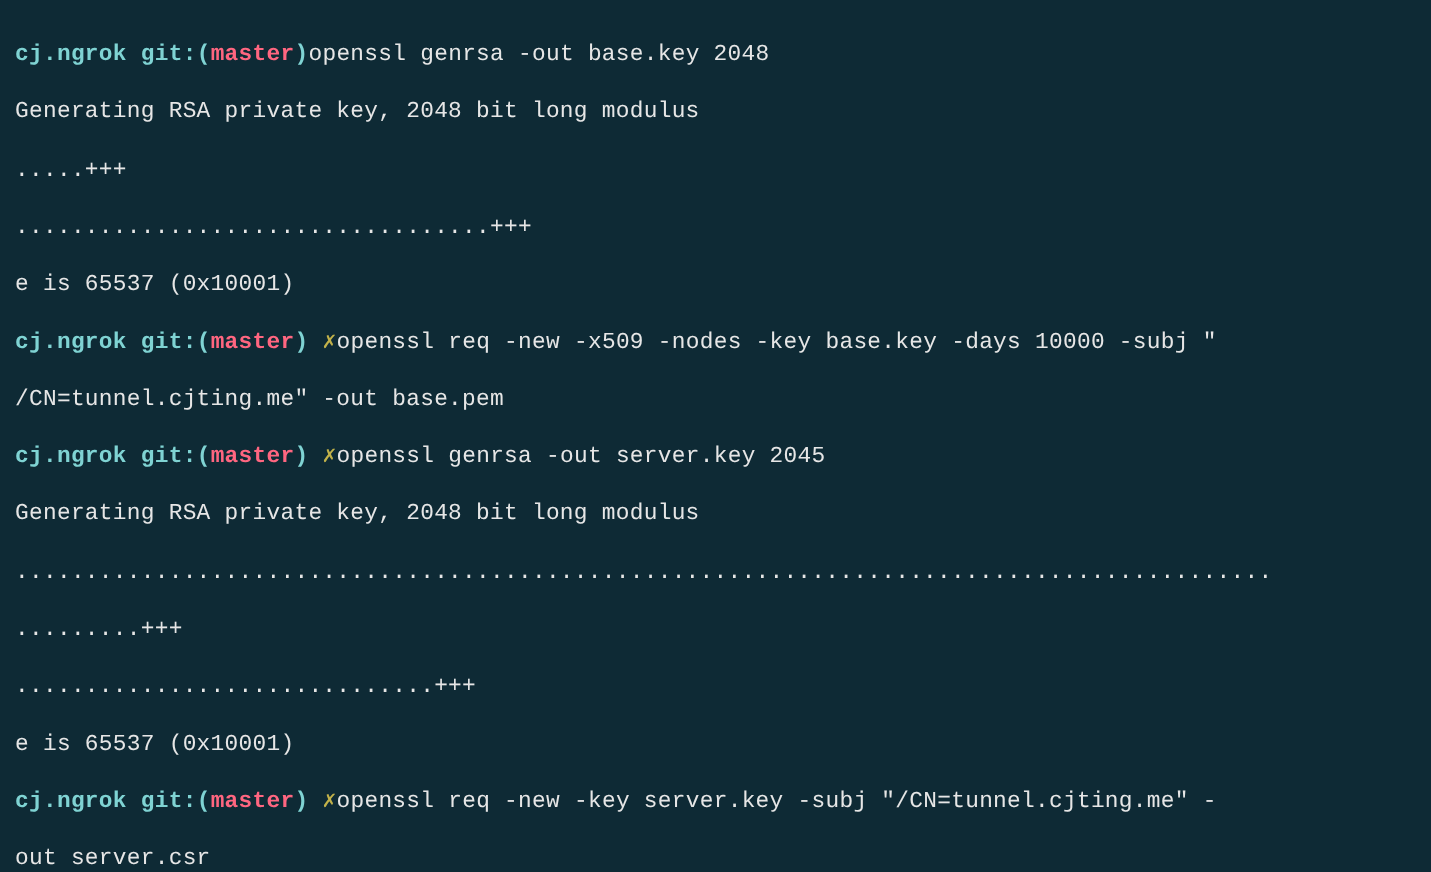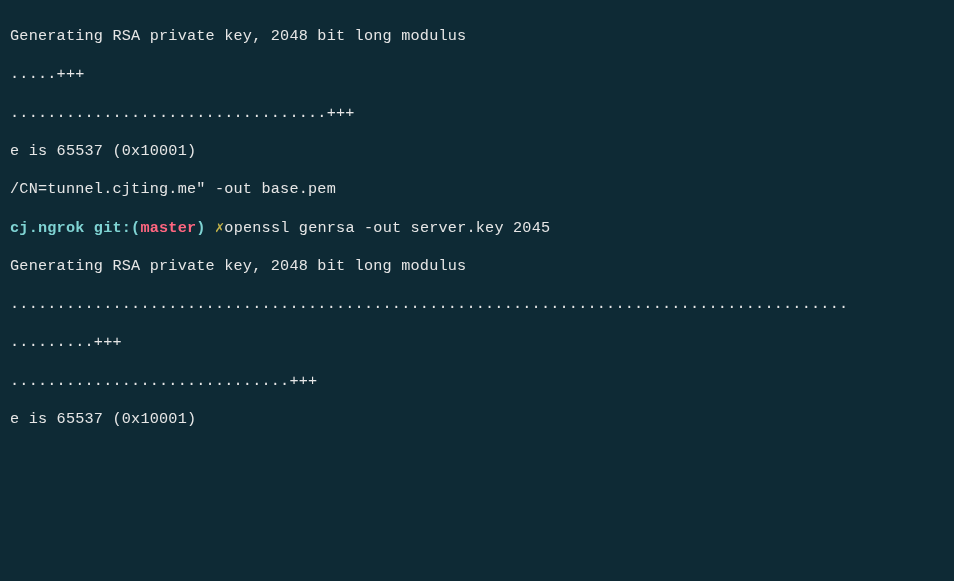--- a/index.html
+++ b/index.html
@@ -25,31 +25,35 @@
     .line { display: block; white-space: pre-wrap; word-break: break-all;}
     .c-blue   { color: #7fd3d3; font-weight: bold; }
     .c-red    { color: #ff6680; font-weight: bold; }
     .c-yellow { color: #c2b24a; font-weight: bold; }
     .c-normal { color: #e6e6e6; }
   </style>
 </head>
 <body>
 
 <div class="term">
+<span class="line"><span class="c-blue">cj.ngrok</span><span class="c-normal"> </span><span class="c-blue">git:(</span><span class="c-red">master</span><span class="c-blue">)</span><span class="c-normal">openssl genrsa -out base.key 2048</span></span>
 <span class="line c-normal">Generating RSA private key, 2048 bit long modulus</span>
 <span class="line c-normal">.....+++</span>
 <span class="line c-normal">..................................+++</span>
 <span class="line c-normal">e is 65537 (0x10001)</span>
+<span class="line"><span class="c-blue">cj.ngrok</span><span class="c-normal"> </span><span class="c-blue">git:(</span><span class="c-red">master</span><span class="c-blue">)</span> <span class="c-yellow">✗</span><span class="c-normal">openssl req -new -x509 -nodes -key base.key -days 10000 -subj "</span></span>
 <span class="line c-normal">/CN=tunnel.cjting.me" -out base.pem</span>
 <span class="line"><span class="c-blue">cj.ngrok</span><span class="c-normal"> </span><span class="c-blue">git:(</span><span class="c-red">master</span><span class="c-blue">)</span> <span class="c-yellow">✗</span><span class="c-normal">openssl genrsa -out server.key 2045</span></span>
 <span class="line c-normal">Generating RSA private key, 2048 bit long modulus</span>
 <span class="line c-normal">..........................................................................................</span>
 <span class="line c-normal">.........+++</span>
 <span class="line c-normal">..............................+++</span>
 <span class="line c-normal">e is 65537 (0x10001)</span>
+<span class="line"><span class="c-blue">cj.ngrok</span><span class="c-normal"> </span><span class="c-blue">git:(</span><span class="c-red">master</span><span class="c-blue">)</span> <span class="c-yellow">✗</span><span class="c-normal">openssl req -new -key server.key -subj "/CN=tunnel.cjting.me" -</span></span>
+<span class="line c-normal">out server.csr</span>
 
 
 
 
 
 
 
 
 
 </div>

